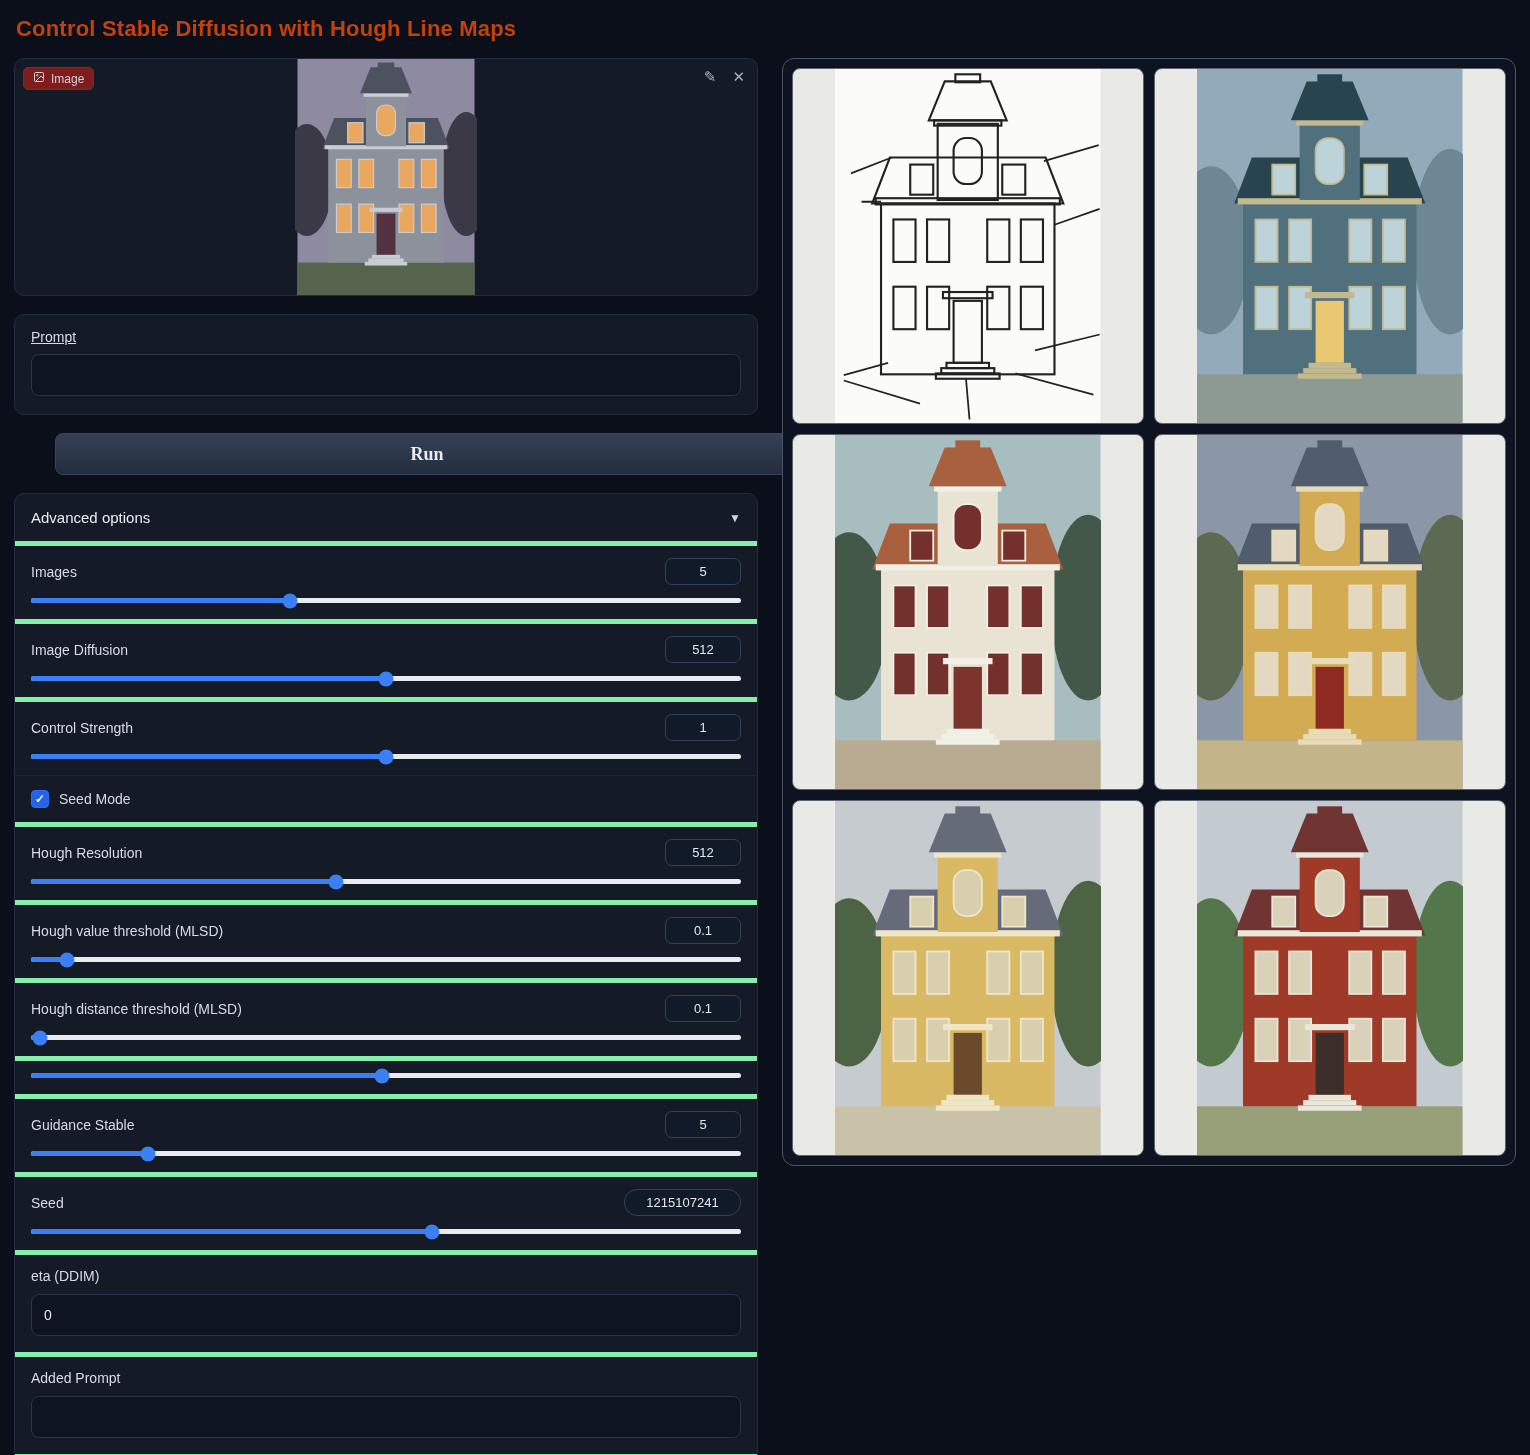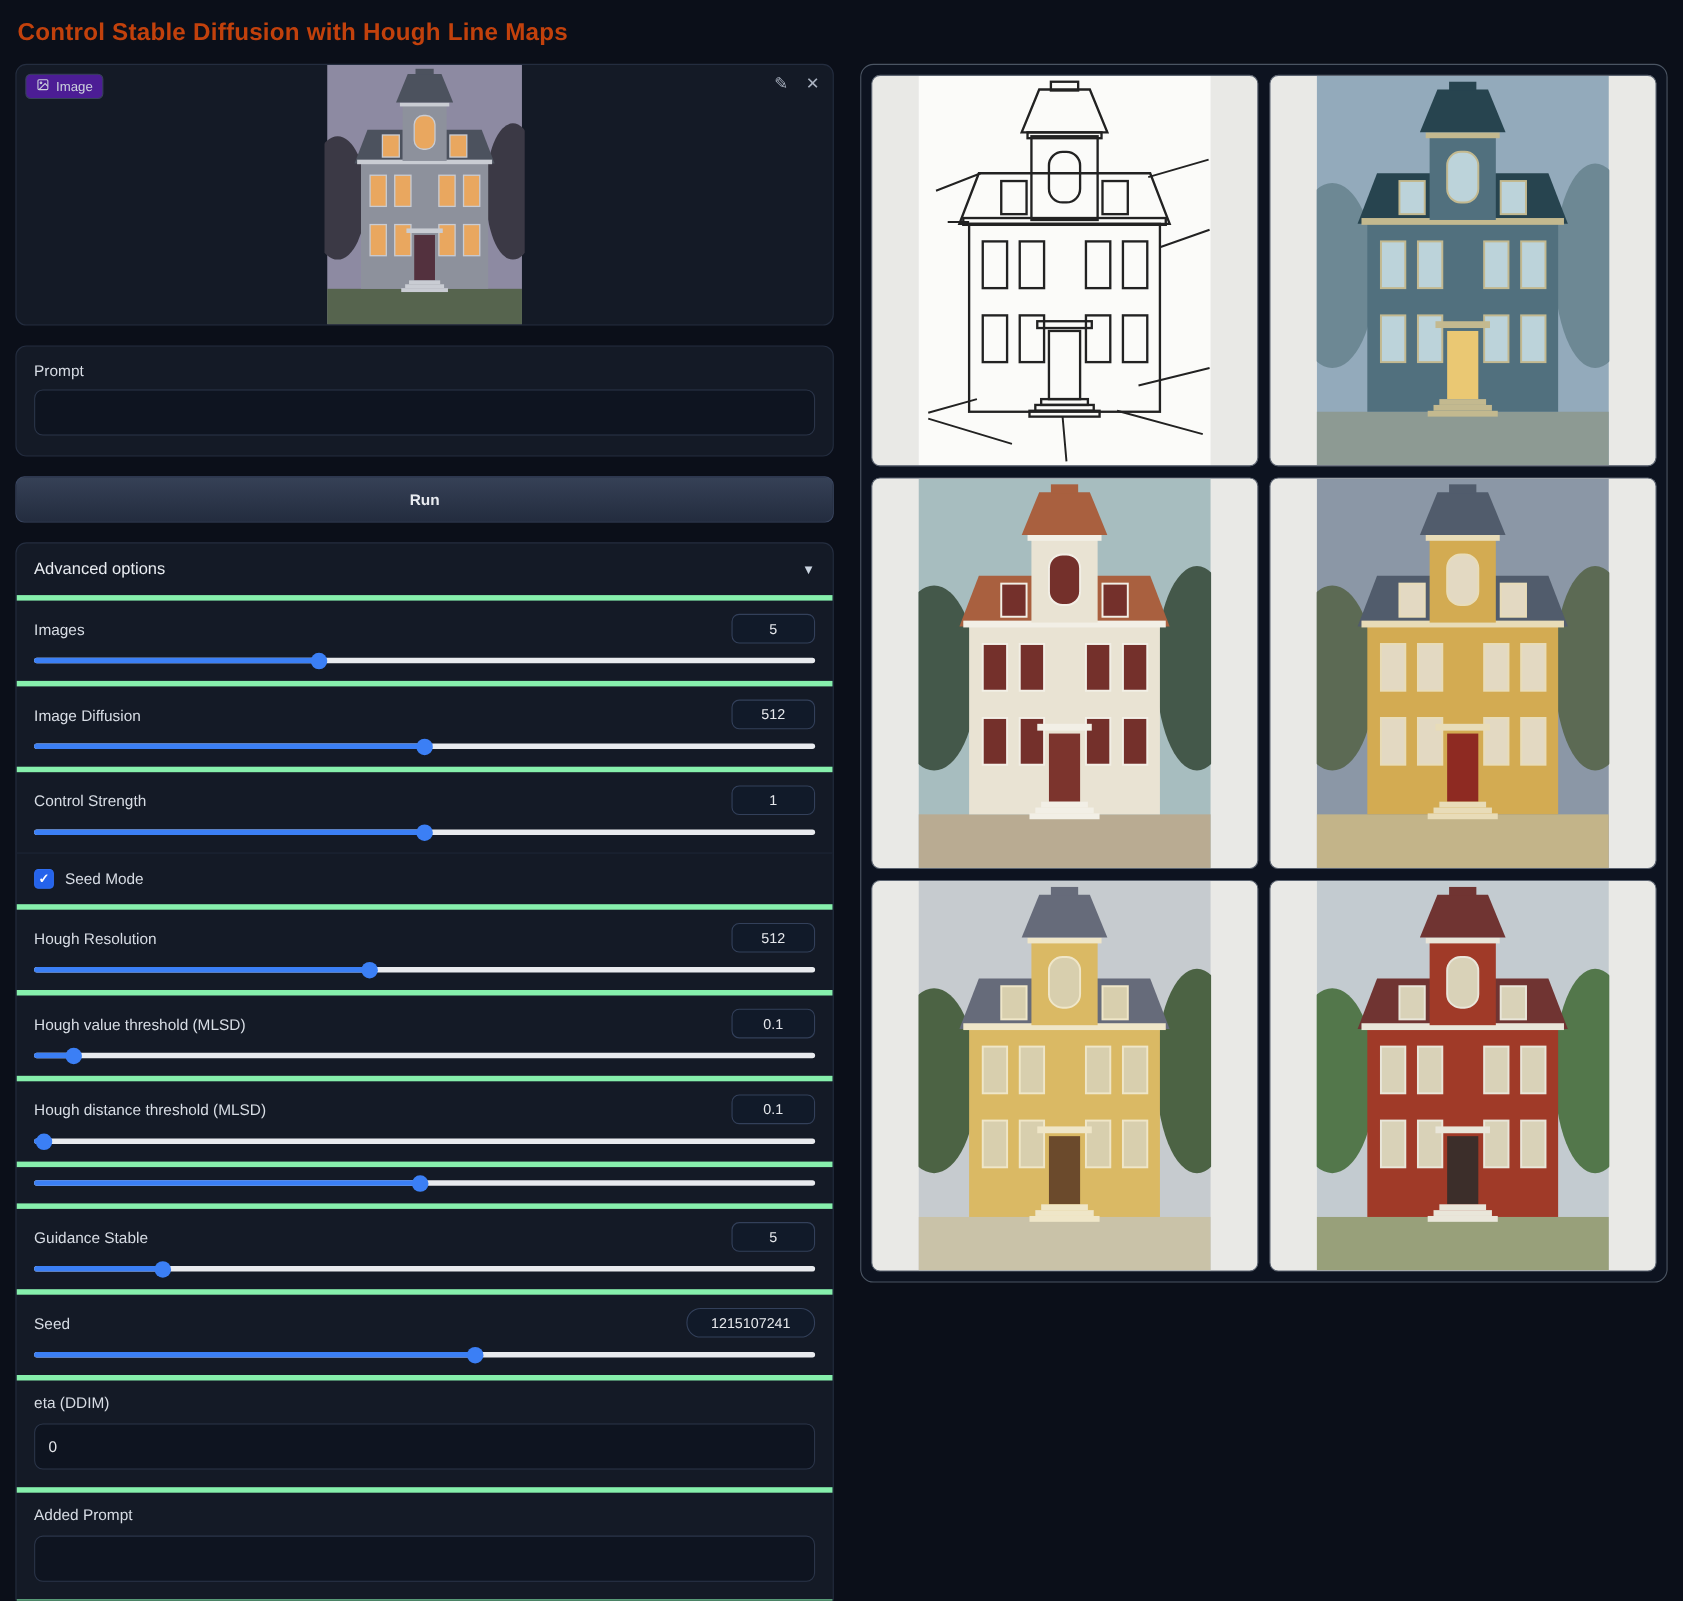--- a/index.html
+++ b/index.html
@@ -15,35 +15,35 @@
   .left-col { width:744px; flex:none; display:flex; flex-direction:column; gap:18px; }
   .right-col { flex:1; min-width:0; }
 
   .block { background:#141a26; border:1px solid #242d3f; border-radius:10px; }
 
   
   .image-block { height:238px; position:relative; display:flex; justify-content:center; overflow:hidden; }
   .photo { height:100%; width:182px; }
   .photo svg { width:100%; height:100%; display:block; }
   .chip { position:absolute; top:8px; left:8px; display:flex; align-items:center; gap:6px;
-          background:#4c1d95; border:1px solid #37415a; border-radius:5px; padding:3px 9px;
+          background:#7f1d1d; border:1px solid #37415a; border-radius:5px; padding:3px 9px;
           font-size:12px; color:#cdd3dd; z-index:2; }
   .img-actions { position:absolute; top:8px; right:10px; display:flex; gap:12px; z-index:2; }
   .icon-btn { background:none; border:none; color:#aab2c0; font-size:15px; line-height:1; cursor:pointer; padding:2px; font-family:inherit; }
 
   
   .prompt-block { padding:14px 16px 18px; }
-  .field-label { font-size:14px; color:#d7dce4; display:block; }
+  .field-label { font-size:14px; color:#d7dce4; display:block;text-decoration:underline; }
   .textbox { margin-top:9px; width:100%; height:42px; background:#0e1420; border:1px solid #2b3549;
              border-radius:8px; color:#e5e7eb; padding:0 12px; font-size:14px; font-family:inherit; }
 
   
   .run-btn { height:42px; border-radius:8px; border:1px solid #3a4660;
              background:linear-gradient(180deg,#364156,#232c3f);
-             color:#e8ebf0; font-size:14px; font-weight:700; cursor:pointer; font-family:Liberation Sans, sans-serif; width:100%; }
+             color:#e8ebf0; font-size:18px; font-weight:700; cursor:pointer; font-family:Liberation Serif, serif; width:100%;margin-left:41px; }
 
   
   .advanced { overflow:hidden; padding-bottom:4px; }
   .acc-header { display:flex; justify-content:space-between; align-items:center;
                 padding:15px 16px; font-size:15px; color:#e9ecf1; cursor:pointer;text-align:center; }
   .acc-arrow { font-size:12px; color:#cbd5e1; }
   .form-row { padding:12px 16px 16px; border-top:5px solid #86efac; }
   .row-head { display:flex; justify-content:space-between; align-items:center; margin-bottom:13px; }
   .row-label { font-size:14px; color:#d7dce4; }
   .num-box { height:27px; background:#111a29; border:1px solid #33405a; border-radius:7px;

